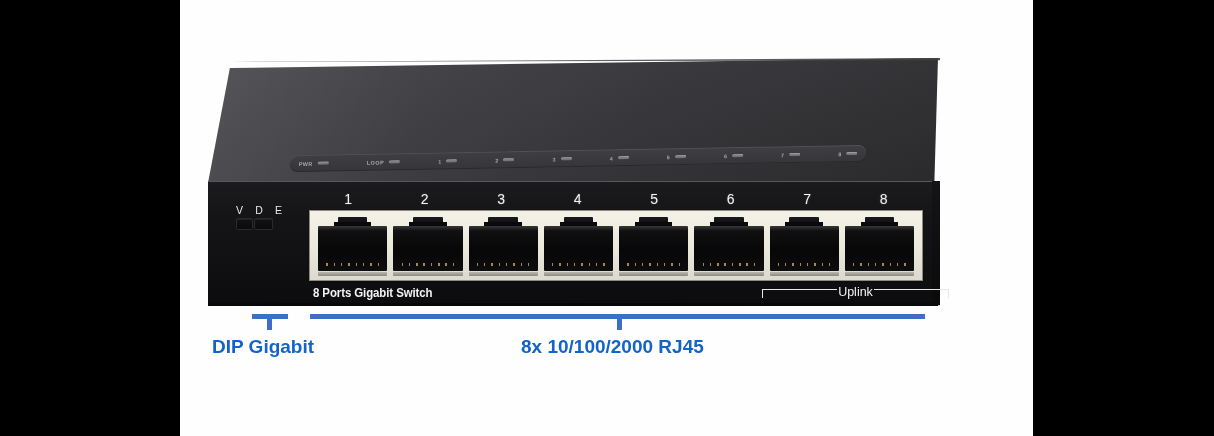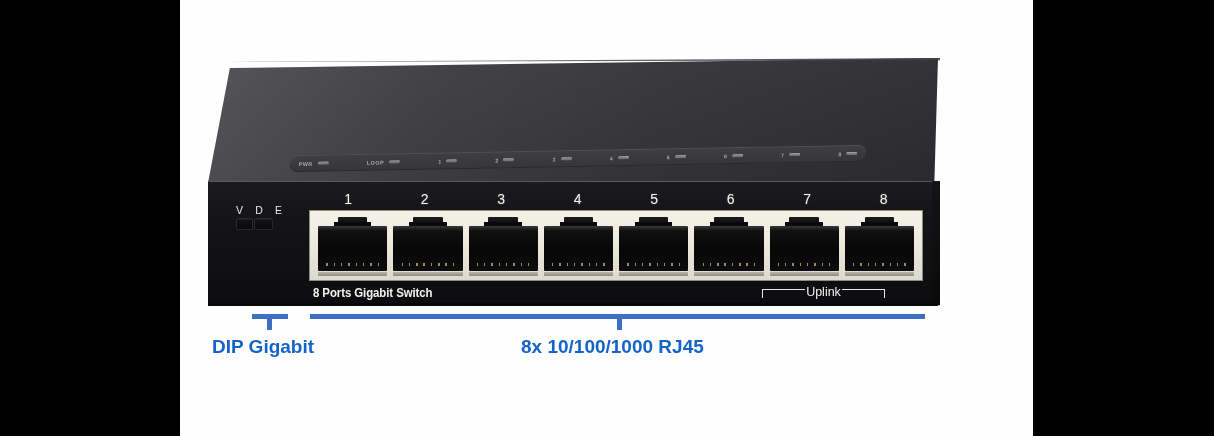--- a/index.html
+++ b/index.html
@@ -142,21 +142,21 @@
   }
 
   
   .silk-model{
     position:absolute;left:133px;top:285px;
     color:#f2f2f2;font-size:13px;font-weight:700;letter-spacing:-.1px;
     font-family:"Liberation Sans",sans-serif;
     transform:scaleX(.88);transform-origin:left center;white-space:nowrap;
   }
   .uplink-wrap{
-    position:absolute;left:582px;top:283px;width:123px;height:18px;
+    position:absolute;left:582px;top:283px;width:187px;height:18px;
     display:flex;align-items:center;
   }
   .uplink-brk{flex:1 1 0;height:8px;border-top:1.6px solid #e8e8e8;position:relative;margin-top:3px;}
   .uplink-brk.l{border-left:1.6px solid #e8e8e8;}
   .uplink-brk.r{border-right:1.6px solid #e8e8e8;}
   .uplink-txt{
     color:#f2f2f2;font-size:12.5px;font-weight:400;padding:0 1px;
     font-family:"Liberation Sans",sans-serif;white-space:nowrap;
   }
 
@@ -399,20 +399,20 @@
       </div>
 
     </div>
 
     <div class="ann-bar" style="left:72px;top:314px;width:36px;"></div>
     <div class="ann-tick" style="left:87px;top:314px;height:16px;"></div>
     <div class="ann-label" style="left:32px;top:336px;font-size:19px;">DIP Gigabit</div>
 
     <div class="ann-bar" style="left:130px;top:314px;width:615px;"></div>
     <div class="ann-tick" style="left:437px;top:314px;height:16px;"></div>
-    <div class="ann-label" style="left:341px;top:336px;font-size:19px;">8x 10/100/1000 RJ45</div>
+    <div class="ann-label" style="left:341px;top:336px;font-size:19px;">8x 10/100/2000 RJ45</div>
 
   </div>
 
   <div style="position:absolute;left:0;top:0;width:180px;height:436px;background:#000;"></div>
   <div style="position:absolute;left:1033px;top:0;width:181px;height:436px;background:#000;"></div>
 
 </div>
 
 </body></html>

